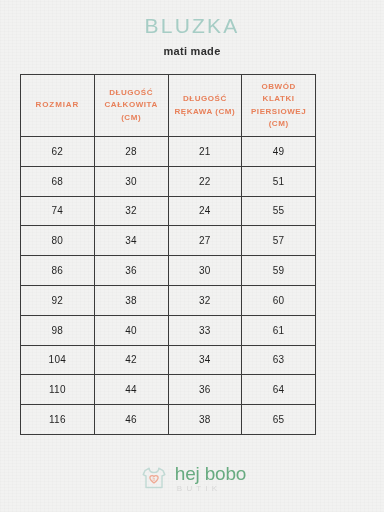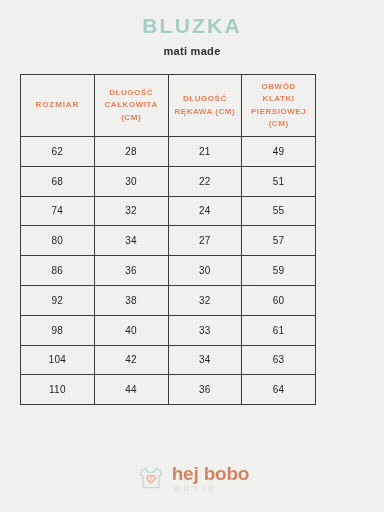--- a/index.html
+++ b/index.html
@@ -21,21 +21,21 @@
 
   
   .page-header {
     padding-top: 14px;
     text-align: center;
   }
 
   .doc-title {
     font-size: 21px;
     letter-spacing: 2.2px;
-    font-weight: 700;
+    font-weight: 400;
     color: #a6cdc5;
     line-height: 1.15;
   }
 
   .doc-subtitle {
     margin-top: 7px;
     font-size: 11px;
     letter-spacing: 0.3px;
     color: #2e2e2e;
     font-weight: 700;
@@ -112,22 +112,22 @@
 
   .logo-text-block {
     display: flex;
     flex-direction: column;
     align-items: flex-start;
     line-height: 1;
   }
 
   .logo-wordmark {
     font-size: 19px;
-    color: #c2410c;
-    font-weight: 700;
+    color: #15803d;
+    font-weight: 400;
     letter-spacing: -0.2px;
   }
 
   .logo-tagline {
     font-size: 8px;
     color: #c9c9c9;
     letter-spacing: 4.2px;
     margin-top: 2px;
     margin-left: 2px;
     font-weight: 400;
@@ -198,20 +198,26 @@
         <td class="cell-size">104</td>
         <td>42</td>
         <td>34</td>
         <td>63</td>
       </tr>
       <tr>
         <td class="cell-size">110</td>
         <td>44</td>
         <td>36</td>
         <td>64</td>
+      </tr>
+      <tr>
+        <td class="cell-size">116</td>
+        <td>46</td>
+        <td>38</td>
+        <td>65</td>
       </tr>
     </tbody>
   </table>
 </div>
 
 <div class="footer-logo">
   <span class="logo-mark-wrap">
     <svg class="logo-mark" viewBox="0 0 32 32" aria-hidden="true">
       <path d="M11.2 6.2 L7.0 8.6 L5.2 12.6 L8.0 14.0 L8.0 25.4 L24.0 25.4 L24.0 14.0 L26.8 12.6 L25.0 8.6 L20.8 6.2 C20.8 9.0 18.6 10.4 16.0 10.4 C13.4 10.4 11.2 9.0 11.2 6.2 Z" fill="none" stroke="#a6cdc5" stroke-width="1.5" stroke-linejoin="round"></path>
       <path d="M16.0 21.0 C13.0 18.8 11.9 17.3 11.9 15.8 C11.9 14.5 12.9 13.6 14.1 13.6 C14.9 13.6 15.6 14.0 16.0 14.6 C16.4 14.0 17.1 13.6 17.9 13.6 C19.1 13.6 20.1 14.5 20.1 15.8 C20.1 17.3 19.0 18.8 16.0 21.0 Z" fill="none" stroke="#ef7f5d" stroke-width="1.3" stroke-linejoin="round"></path>

